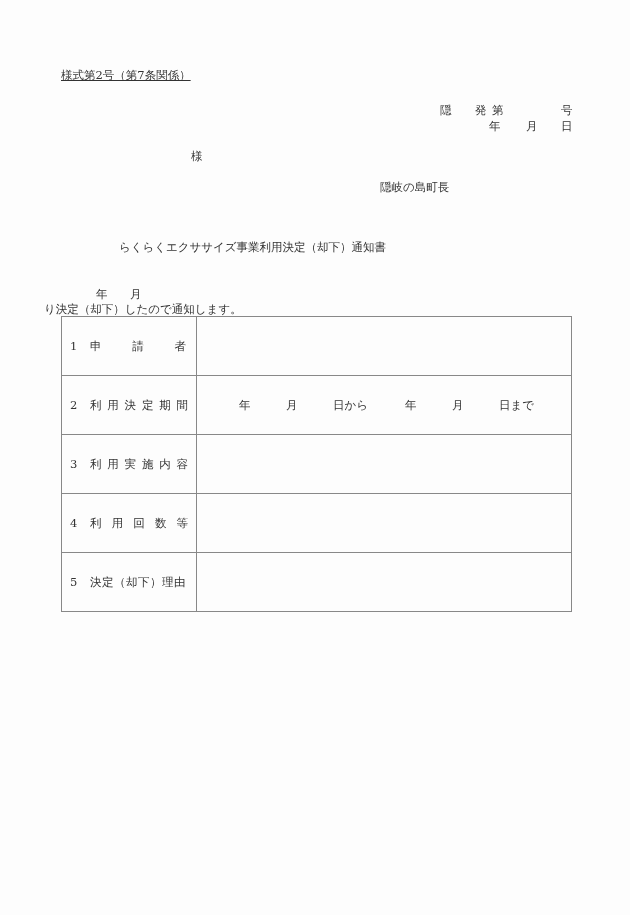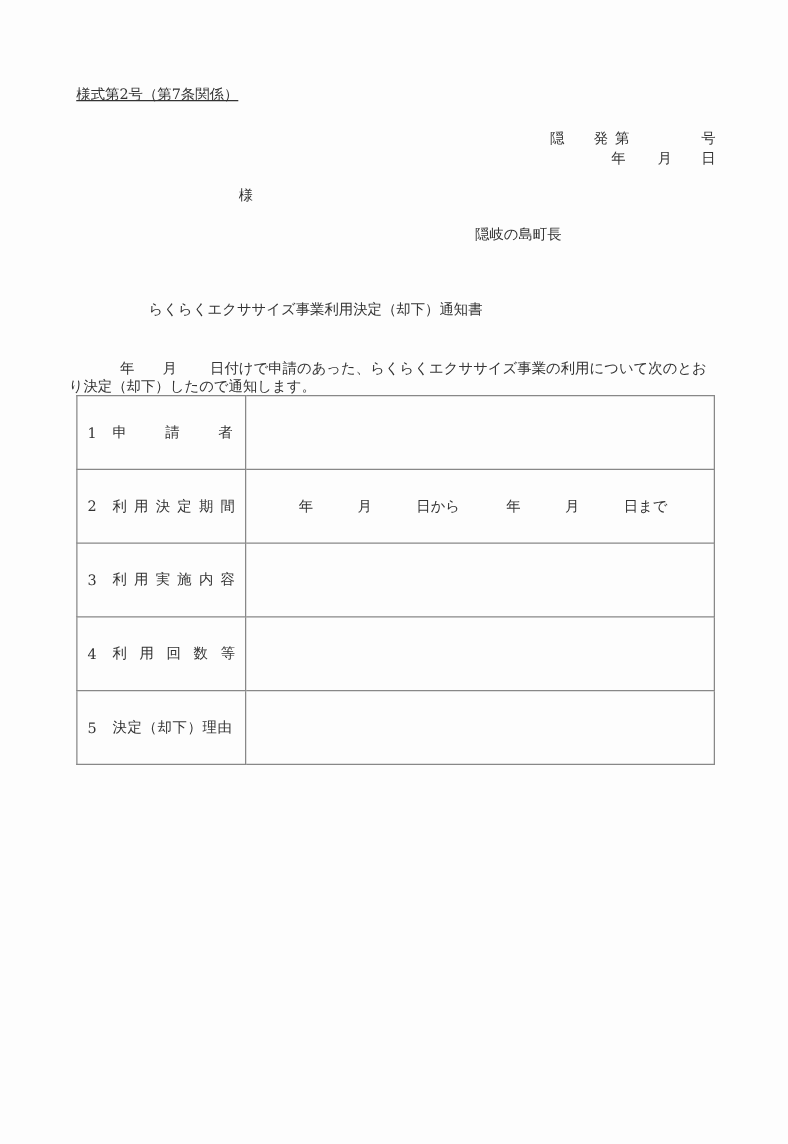--- a/index.html
+++ b/index.html
@@ -12,21 +12,21 @@
     .form-no { left: 61px; top: 68px; text-decoration: underline; }
     .docnum-row { top: 103px; left: 440px; width: 133px; height: 14px; }
     .docnum-row span { position: absolute; top: 0; }
     .date-row { top: 119px; left: 440px; width: 133px; height: 14px; }
     .date-row span { position: absolute; top: 0; }
     .addressee { left: 191px; top: 149px; }
     .sender { left: 380px; top: 180px; }
     .title { left: 0; width: 505px; top: 240px; text-align: center; white-space: nowrap; }
     .body-line1 { left: 61px; top: 287px; }
     .body-line1 span { position: absolute; top: 0; }
-    .body-line2 { left: 55px; top: 302px; }
+    .body-line2 { left: 44px; top: 302px; }
     table.form-table {
       position: absolute; left: 61px; top: 316px; width: 511px;
       border-collapse: collapse; table-layout: fixed;
     }
     table.form-table td {
       border: 1px solid #888; height: 58px; padding: 0; vertical-align: middle;
     }
     table.form-table tr + tr td { border-top: 1px solid #bbb; }
     table.form-table td.label { width: 134px; position: relative; }
     table.form-table { border: 1.5px solid #666; }
@@ -55,21 +55,20 @@
 </div>
 
 <div class="abs addressee">様</div>
 <div class="abs sender">隠岐の島町長</div>
 
 <div class="abs title">らくらくエクササイズ事業利用決定（却下）通知書</div>
 
 <div class="abs body-line1" style="width:511px;height:14px;">
   <span style="left:35px">年</span>
   <span style="left:69px">月</span>
-  <span style="left:107px">日付けで申請のあった、らくらくエクササイズ事業の利用について次のとお</span>
 </div>
 <div class="abs body-line2">り決定（却下）したので通知します。</div>
 
 <table class="form-table">
   <tbody>
       <tr>
     <td class="label">
       <span class="label-num">1</span>
       <span class="label-text" style="right:10px">
         <span>申</span>

